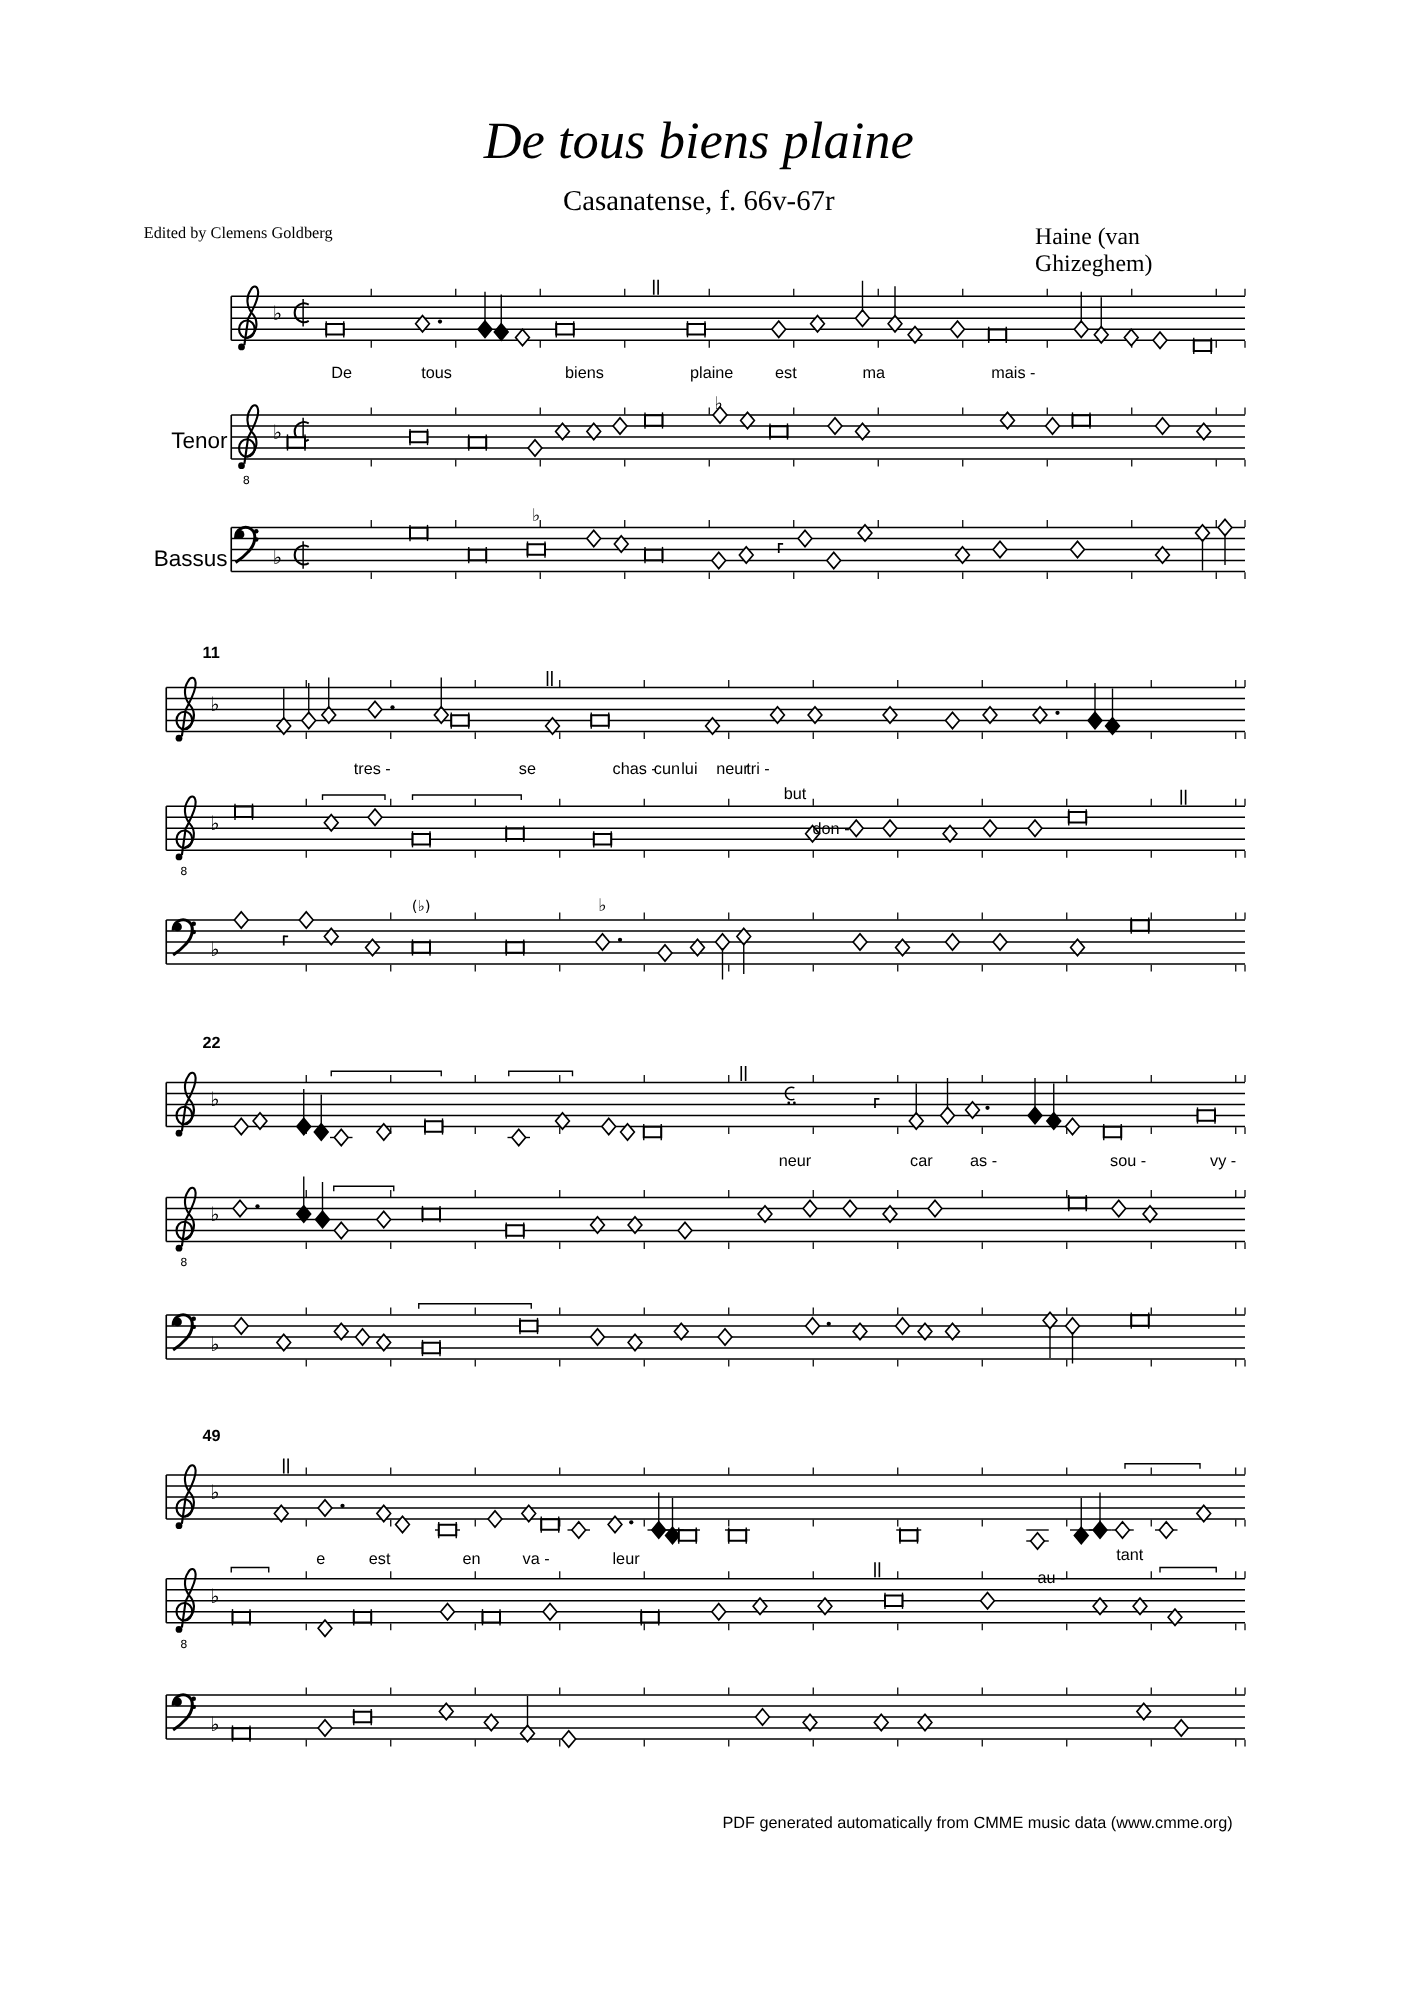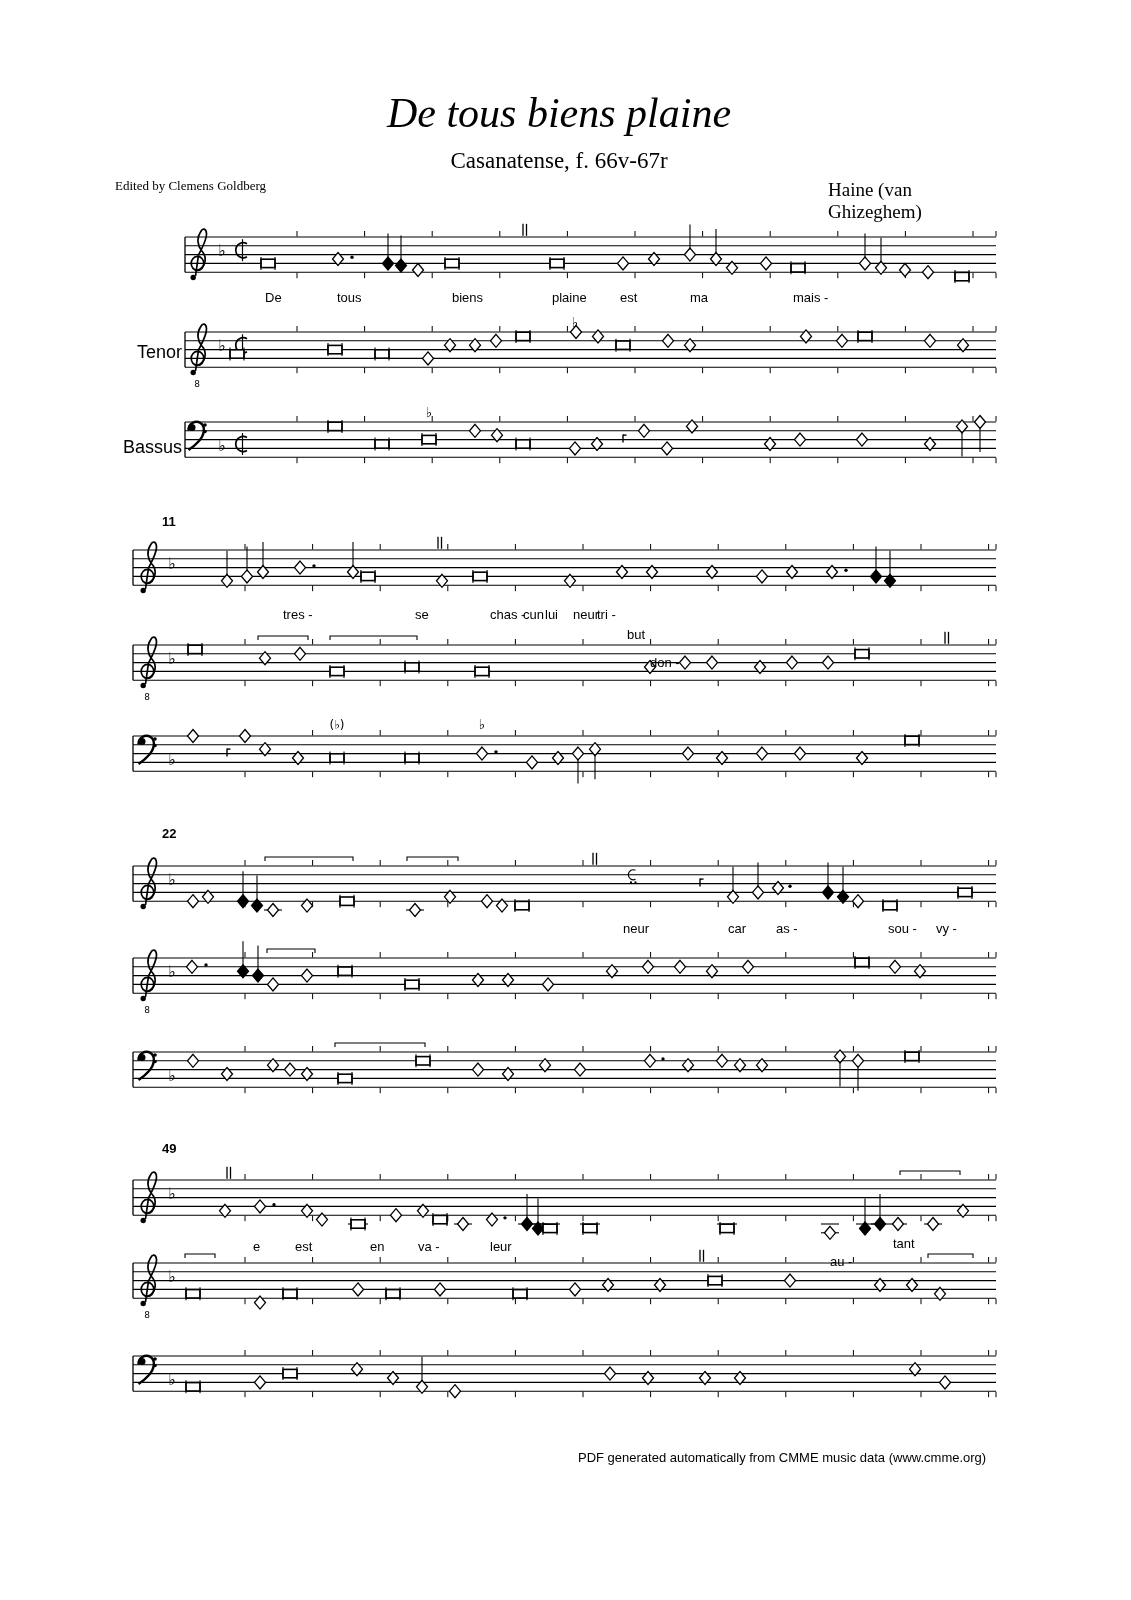--- a/index.html
+++ b/index.html
@@ -985,21 +985,21 @@
       <div class="lyric" style="left: 523px; top: 607px;">cun</div>
       <div class="lyric" style="left: 545px; top: 607px;">lui</div>
       <div class="lyric" style="left: 573px; top: 607px;">neur</div>
       <div class="lyric" style="left: 597px; top: 607px;">tri -</div>
       <div class="lyric" style="left: 627px; top: 607px; margin-top: 20px;">but</div>
       <div class="lyric" style="left: 650px; top: 607px; margin-top: 48px;">don -</div>
       <div class="lyric" style="left: 623px; top: 921px;">neur</div>
       <div class="lyric" style="left: 728px; top: 921px;">car</div>
       <div class="lyric" style="left: 776px; top: 921px; text-align: right;">as -</div>
       <div class="lyric" style="left: 888px; top: 921px;">sou -</div>
-      <div class="lyric" style="left: 936px; top: 921px;">vy -</div>
+      <div class="lyric" style="left: 968px; top: 921px;">vy -</div>
       <div class="lyric" style="left: 253px; top: 1239px;">e</div>
       <div class="lyric" style="left: 295px; top: 1239px;">est</div>
       <div class="lyric" style="left: 370px; top: 1239px;">en</div>
       <div class="lyric" style="left: 418px; top: 1239px;">va -</div>
       <div class="lyric" style="left: 490px; top: 1239px;">leur</div>
       <div class="lyric" style="left: 893px; top: 1236px;">tant</div>
       <div class="lyric" style="left: 830px; top: 1254px;">au -</div>
       <div class="mnum" style="left: 162px; top: 514px;">11</div>
       <div class="mnum" style="left: 162px; top: 826px;">22</div>
       <div class="mnum" style="left: 162px; top: 1141px;">49</div>

